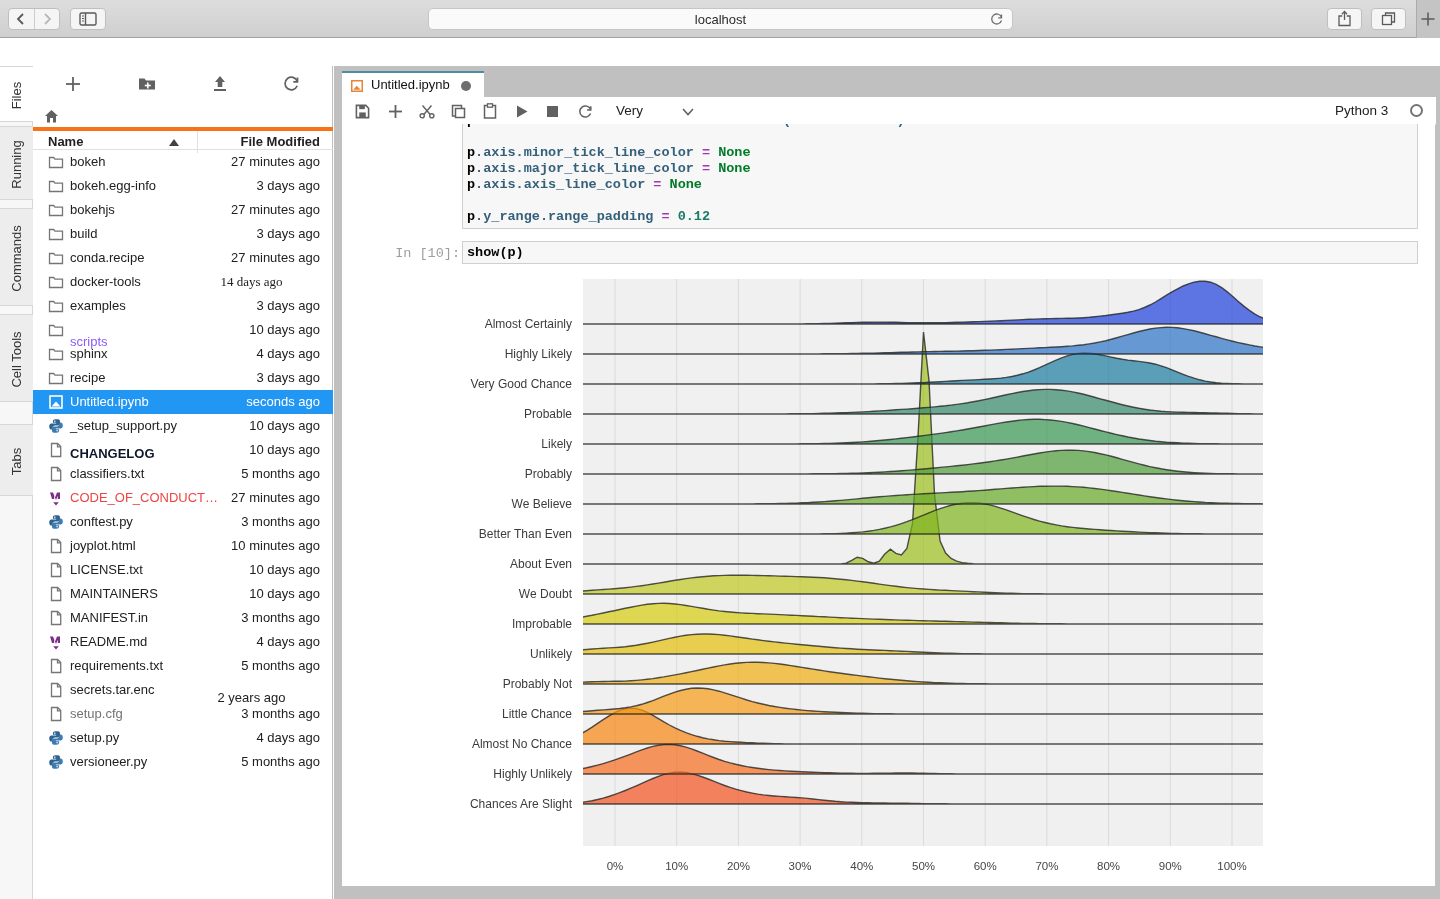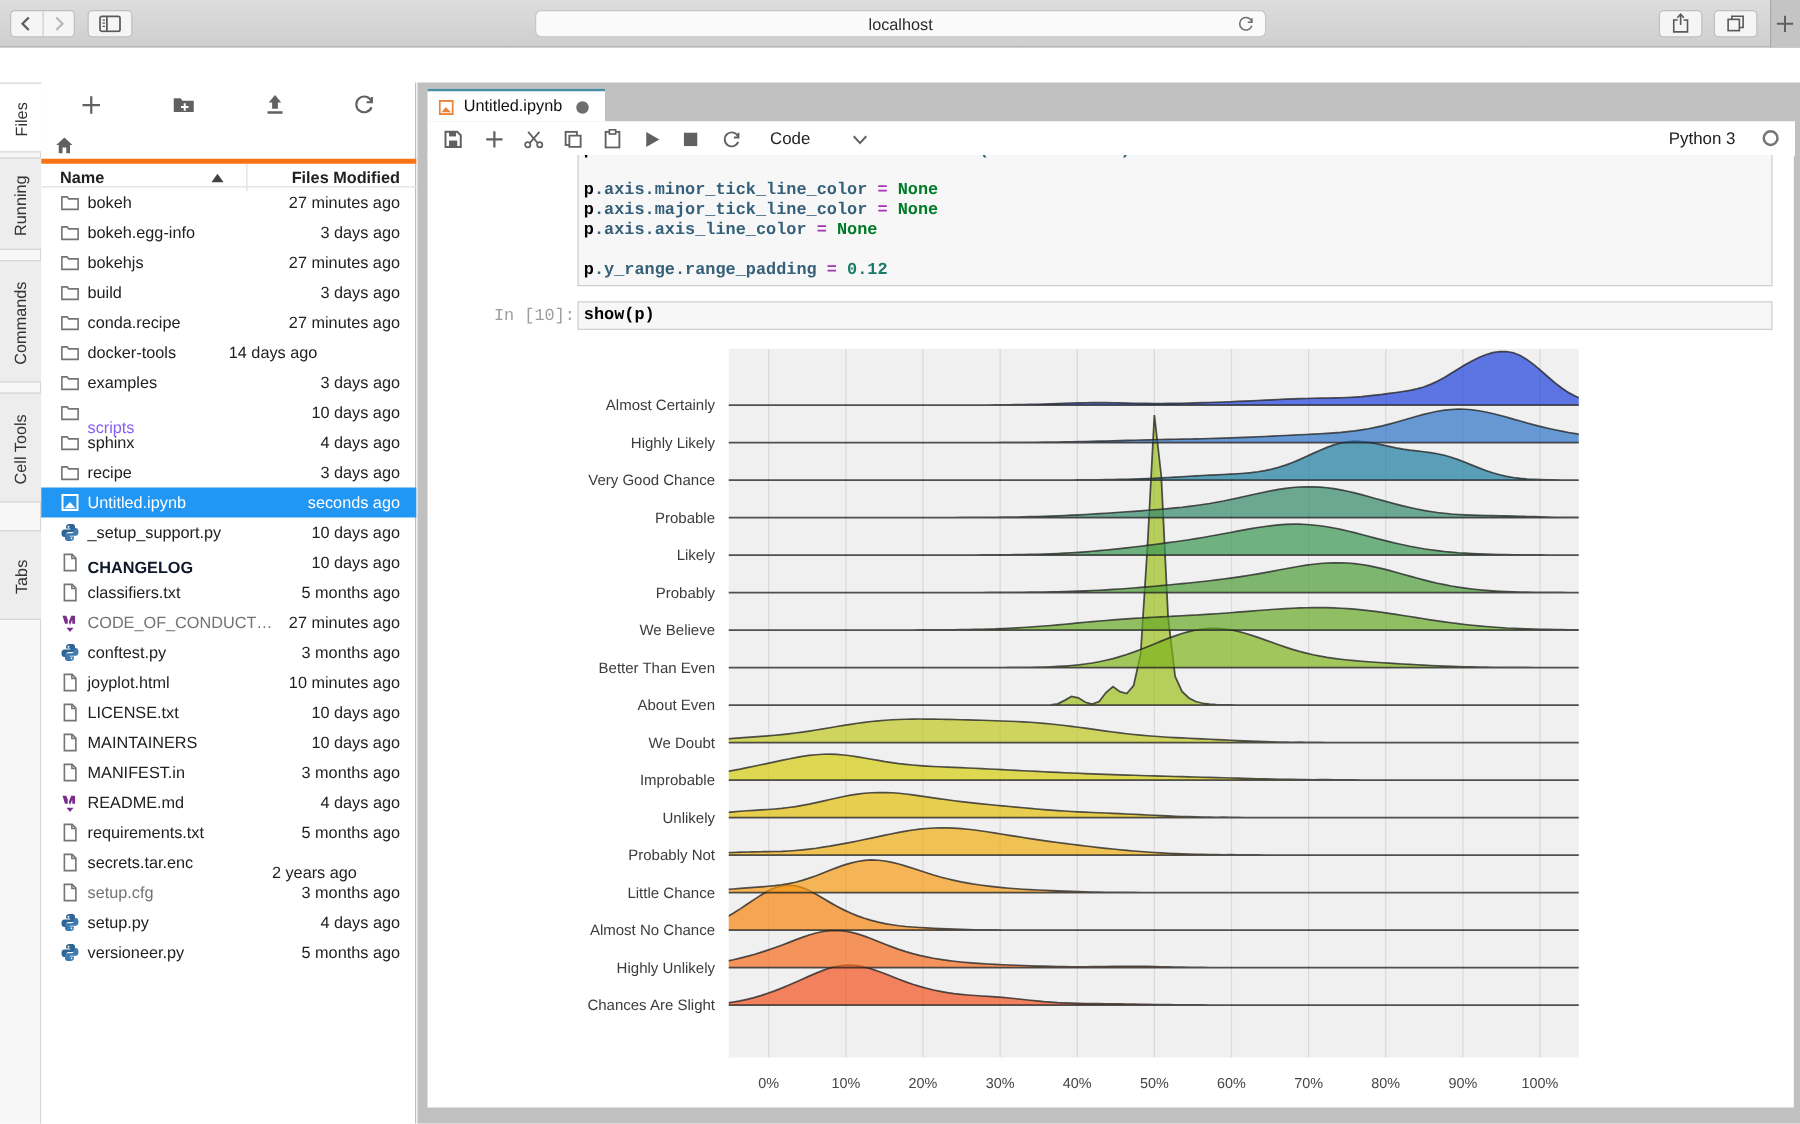--- a/index.html
+++ b/index.html
@@ -94,21 +94,21 @@
  <svg class="abs" style="left:11px;top:43px;" width="15" height="15" viewBox="0 0 15 15">
         <path d="M7.5 1 L14 7 H12 V13.5 H9 V9 H6 V13.5 H3 V7 H1 z" fill="#616161"></path>
       </svg>
 
  <div class="abs" style="left:0;top:61px;width:300px;height:23px;border-top:4px solid #f97316;border-bottom:1px solid #e0e0e0;">
    <div class="abs" style="left:15px;top:3px;font-size:13px;font-weight:bold;color:#212121;">Name</div>
    <svg class="abs" style="left:136px;top:8px;" width="10" height="7" viewBox="0 0 10 7">
           <path d="M5 0 L10 7 H0 z" fill="#424242"></path>
         </svg>
    <div class="abs" style="left:164px;top:0;width:1px;height:22px;background:#e0e0e0;"></div>
-   <div class="abs" style="left:164px;top:3px;width:123px;text-align:right;font-size:13px;font-weight:bold;color:#212121;">Files Modified</div>
+   <div class="abs" style="left:164px;top:3px;width:123px;text-align:right;font-size:13px;font-weight:bold;color:#212121;">File Modified</div>
  </div>
 <div class="abs" style="left:0;top:84px;width:300px;height:24px;">
   <div class="abs" style="left:15px;top:4px;width:16px;height:16px;"><svg width="16" height="16" viewBox="0 0 16 16">
             <path d="M1.5 3.5 h4.2 l1.3 1.6 h7.5 v8.4 h-13 z" fill="none" stroke="#757575" stroke-width="1.3"></path>
           </svg></div>
   <div class="abs" style="left:37px;top:4px;font-size:13px;color:#212121;">bokeh</div>
   <div class="abs" style="left:150px;top:4px;width:137px;text-align:right;font-size:13px;color:#212121;">27 minutes ago</div>
 </div>
       <div class="abs" style="left:0;top:108px;width:300px;height:24px;">
   <div class="abs" style="left:15px;top:4px;width:16px;height:16px;"><svg width="16" height="16" viewBox="0 0 16 16">
@@ -136,21 +136,21 @@
             <path d="M1.5 3.5 h4.2 l1.3 1.6 h7.5 v8.4 h-13 z" fill="none" stroke="#757575" stroke-width="1.3"></path>
           </svg></div>
   <div class="abs" style="left:37px;top:4px;font-size:13px;color:#212121;">conda.recipe</div>
   <div class="abs" style="left:150px;top:4px;width:137px;text-align:right;font-size:13px;color:#212121;">27 minutes ago</div>
 </div>
       <div class="abs" style="left:0;top:204px;width:300px;height:24px;">
   <div class="abs" style="left:15px;top:4px;width:16px;height:16px;"><svg width="16" height="16" viewBox="0 0 16 16">
             <path d="M1.5 3.5 h4.2 l1.3 1.6 h7.5 v8.4 h-13 z" fill="none" stroke="#757575" stroke-width="1.3"></path>
           </svg></div>
   <div class="abs" style="left:37px;top:4px;font-size:13px;color:#212121;">docker-tools</div>
-  <div class="abs" style="left:150px;top:4px;width:137px;text-align:left;font-size:13px;color:#212121;">14 days ago</div>
+  <div class="abs" style="left:150px;top:4px;width:137px;text-align:center;font-size:13px;color:#212121;font-family:Liberation Serif, serif;">14 days ago</div>
 </div>
       <div class="abs" style="left:0;top:228px;width:300px;height:24px;">
   <div class="abs" style="left:15px;top:4px;width:16px;height:16px;"><svg width="16" height="16" viewBox="0 0 16 16">
             <path d="M1.5 3.5 h4.2 l1.3 1.6 h7.5 v8.4 h-13 z" fill="none" stroke="#757575" stroke-width="1.3"></path>
           </svg></div>
   <div class="abs" style="left:37px;top:4px;font-size:13px;color:#212121;">examples</div>
   <div class="abs" style="left:150px;top:4px;width:137px;text-align:right;font-size:13px;color:#212121;">3 days ago</div>
 </div>
       <div class="abs" style="left:0;top:252px;width:300px;height:24px;">
   <div class="abs" style="left:15px;top:4px;width:16px;height:16px;"><svg width="16" height="16" viewBox="0 0 16 16">
@@ -203,21 +203,21 @@
             <path d="M9.5 1.8 v3 h3" fill="none" stroke="#757575" stroke-width="1.3"></path>
           </svg></div>
   <div class="abs" style="left:37px;top:4px;font-size:13px;color:#212121;">classifiers.txt</div>
   <div class="abs" style="left:150px;top:4px;width:137px;text-align:right;font-size:13px;color:#212121;">5 months ago</div>
 </div>
       <div class="abs" style="left:0;top:420px;width:300px;height:24px;">
   <div class="abs" style="left:15px;top:4px;width:16px;height:16px;"><svg width="16" height="16" viewBox="0 0 16 16">
             <path d="M2 3.5 h3 l2 5 2-5 h3 v6.5 h-2.2 V6.8 L8 11 6.2 6.8 V10 H4 z" transform="translate(0,-1)" fill="#7b2d8b"></path>
             <path d="M8 15.5 L5.2 12.2 h5.6 z" fill="#7b2d8b"></path>
           </svg></div>
-  <div class="abs" style="left:37px;top:4px;font-size:13px;color:#737373;">CODE_OF_CONDUCT…</div>
+  <div class="abs" style="left:37px;top:4px;font-size:13px;color:#ef4444;">CODE_OF_CONDUCT…</div>
   <div class="abs" style="left:150px;top:4px;width:137px;text-align:right;font-size:13px;color:#212121;">27 minutes ago</div>
 </div>
       <div class="abs" style="left:0;top:444px;width:300px;height:24px;">
   <div class="abs" style="left:15px;top:4px;width:16px;height:16px;"><svg width="16" height="16" viewBox="0 0 16 16">
             <path d="M7.9 1.2 c-2.2 0 -3 .9 -3 2v1.6 h3.3 v.7 H3.4 c-1.3 0 -2.2 1 -2.2 3 0 2 .9 3.1 2.2 3.1 h1.3 v-1.9 c0-1.2 1-2.2 2.2-2.2 h3.2 c1 0 1.9-.8 1.9-1.9 V3.2 c0-1.1-.9-2-2-2 z m-1.1 1.4 a.75.75 0 1 1 0 1.5 .75.75 0 0 1 0-1.5z" fill="#2f6491"></path>
             <path d="M8.1 14.8 c2.2 0 3-.9 3-2 v-1.6 H7.8 v-.7 h4.8 c1.3 0 2.2-1 2.2-3 0-2-.9-3.1-2.2-3.1 h-1.3 v1.9 c0 1.2-1 2.2-2.2 2.2 H5.9 c-1 0-1.9 .8-1.9 1.9 v2.4 c0 1.1 .9 2 2 2 z m1.1-1.4 a.75.75 0 1 1 0-1.5 .75.75 0 0 1 0 1.5z" fill="#3c7ab0"></path>
           </svg></div>
   <div class="abs" style="left:37px;top:4px;font-size:13px;color:#212121;">conftest.py</div>
   <div class="abs" style="left:150px;top:4px;width:137px;text-align:right;font-size:13px;color:#212121;">3 months ago</div>
 </div>
@@ -338,21 +338,21 @@
   <svg class="abs" style="left:174px;top:8px;" width="12" height="13" viewBox="0 0 12 13">
           <path d="M1 0.5 L11.5 6.5 L1 12.5 z" fill="#616161"></path>
         </svg>
   <svg class="abs" style="left:205px;top:9px;" width="11" height="11" viewBox="0 0 11 11">
           <rect width="11" height="11" fill="#616161"></rect>
         </svg>
   <svg class="abs" style="left:236px;top:7px;" width="15" height="15" viewBox="0 0 17 17">
           <path d="M14.2 6.2 A 6.3 6.3 0 1 0 14.2 10.8" stroke="#616161" stroke-width="1.7" fill="none"></path>
           <path d="M14.5 2.6 L14.5 6.8 L10.3 6.8" stroke="#616161" stroke-width="1.7" fill="none"></path>
         </svg>
-  <div class="abs" style="left:274px;top:6px;font-size:13.5px;color:#212121;">Code</div>
+  <div class="abs" style="left:274px;top:6px;font-size:13.5px;color:#212121;">Very</div>
   <svg class="abs" style="left:340px;top:11px;" width="12" height="8" viewBox="0 0 12 8">
           <path d="M1 1 L6 6.5 L11 1" stroke="#616161" stroke-width="1.6" fill="none"></path>
         </svg>
   <div class="abs" style="left:993px;top:6px;font-size:13.5px;color:#212121;">Python 3</div>
   <div class="abs" style="left:1068px;top:6.5px;width:13px;height:13px;border-radius:50%;border:2px solid #757575;"></div>
  </div>
 <div class="abs" style="left:8px;top:58px;width:1093px;height:762px;background:#ffffff;overflow:hidden;">
  <div class="abs" style="left:120px;top:-20px;width:956px;height:125px;background:#f7f7f7;border:1px solid #cfcfcf;"></div>
  <div class="abs" style="left:125px;top:-11px;width:944px;font-family:'Liberation Mono',monospace;font-weight:bold;font-size:13.5px;line-height:16px;color:#35607a;"><span style="color:#000">p</span>.xaxis.formatter <span style="color:#a435b3;">=</span> <span style="color:#000">PrintfTickFormatter</span>(format<span style="color:#a435b3;">=</span><span style="color:#b03060">"%d%%"</span>)<br><br><span style="color:#000">p</span>.axis.minor_tick_line_color <span style="color:#a435b3;">=</span> <span style="color:#007b27;">None</span><br><span style="color:#000">p</span>.axis.major_tick_line_color <span style="color:#a435b3;">=</span> <span style="color:#007b27;">None</span><br><span style="color:#000">p</span>.axis.axis_line_color <span style="color:#a435b3;">=</span> <span style="color:#007b27;">None</span><br><br><span style="color:#000">p</span>.y_range.range_padding <span style="color:#a435b3;">=</span> <span style="color:#1b7a68;">0.12</span></div>
  <div class="abs" style="left:0px;top:122px;width:118px;text-align:right;font-family:'Liberation Mono',monospace;font-size:13.5px;color:#9e9e9e;">In [10]:</div>

